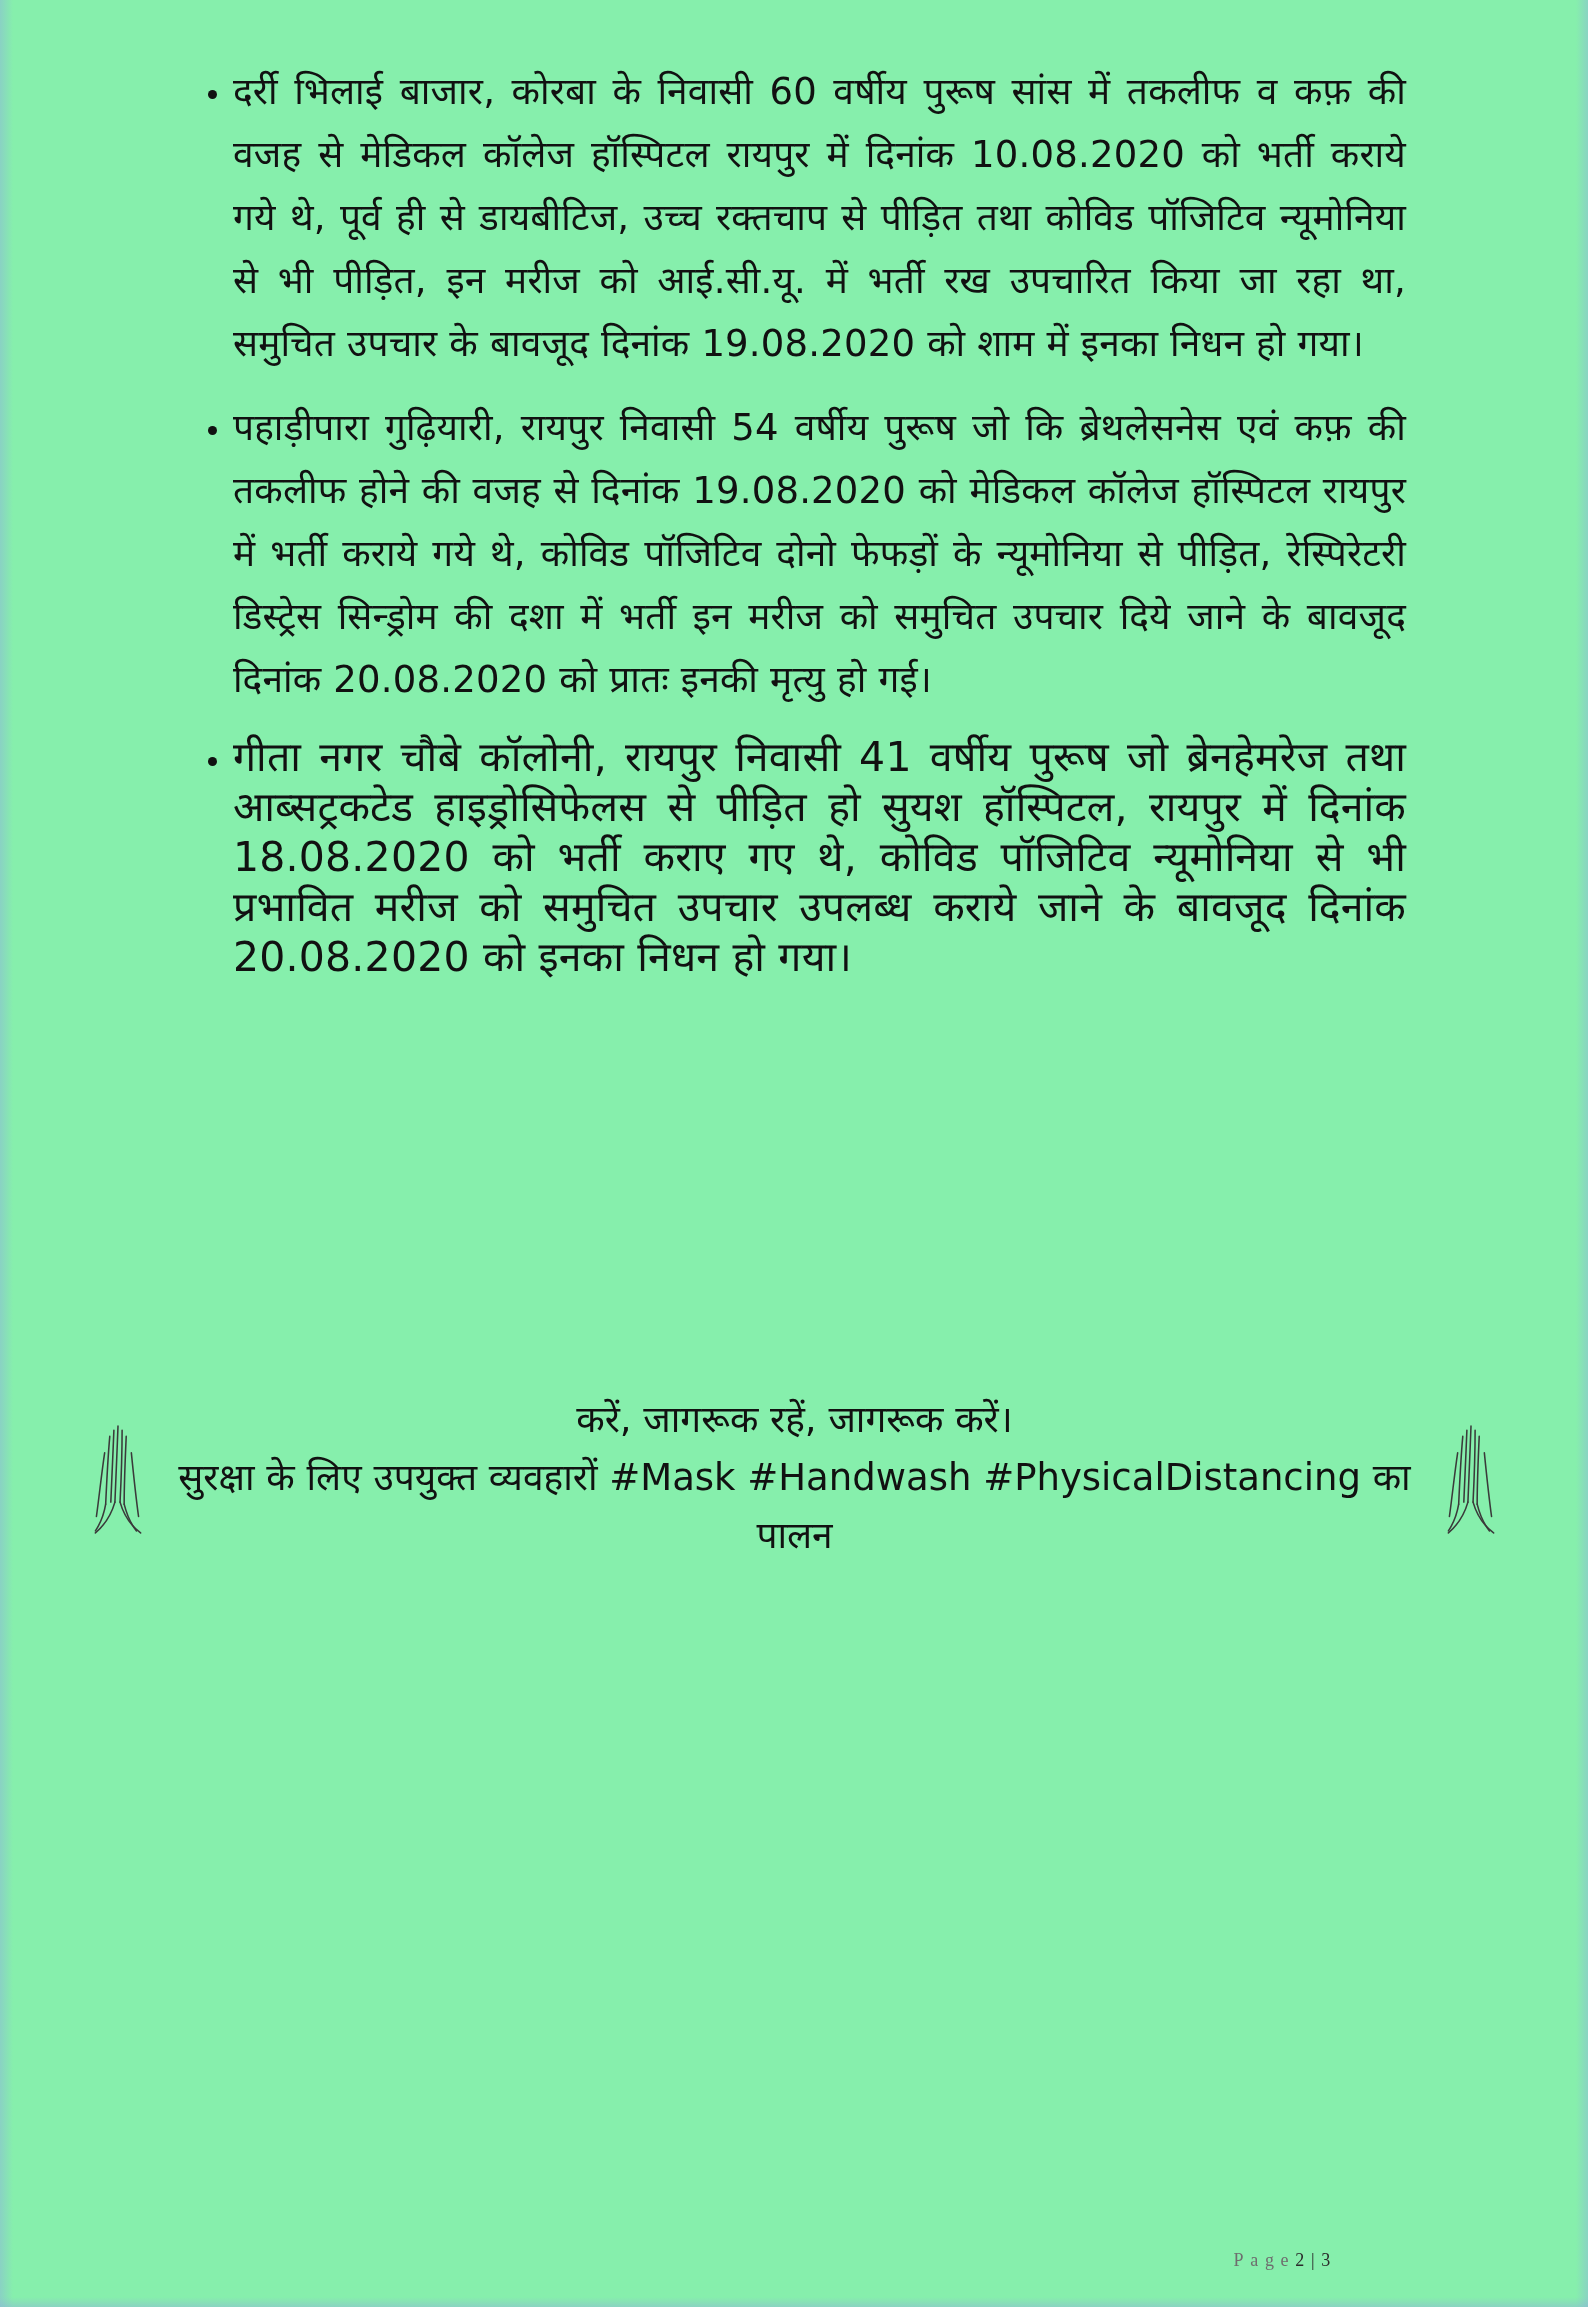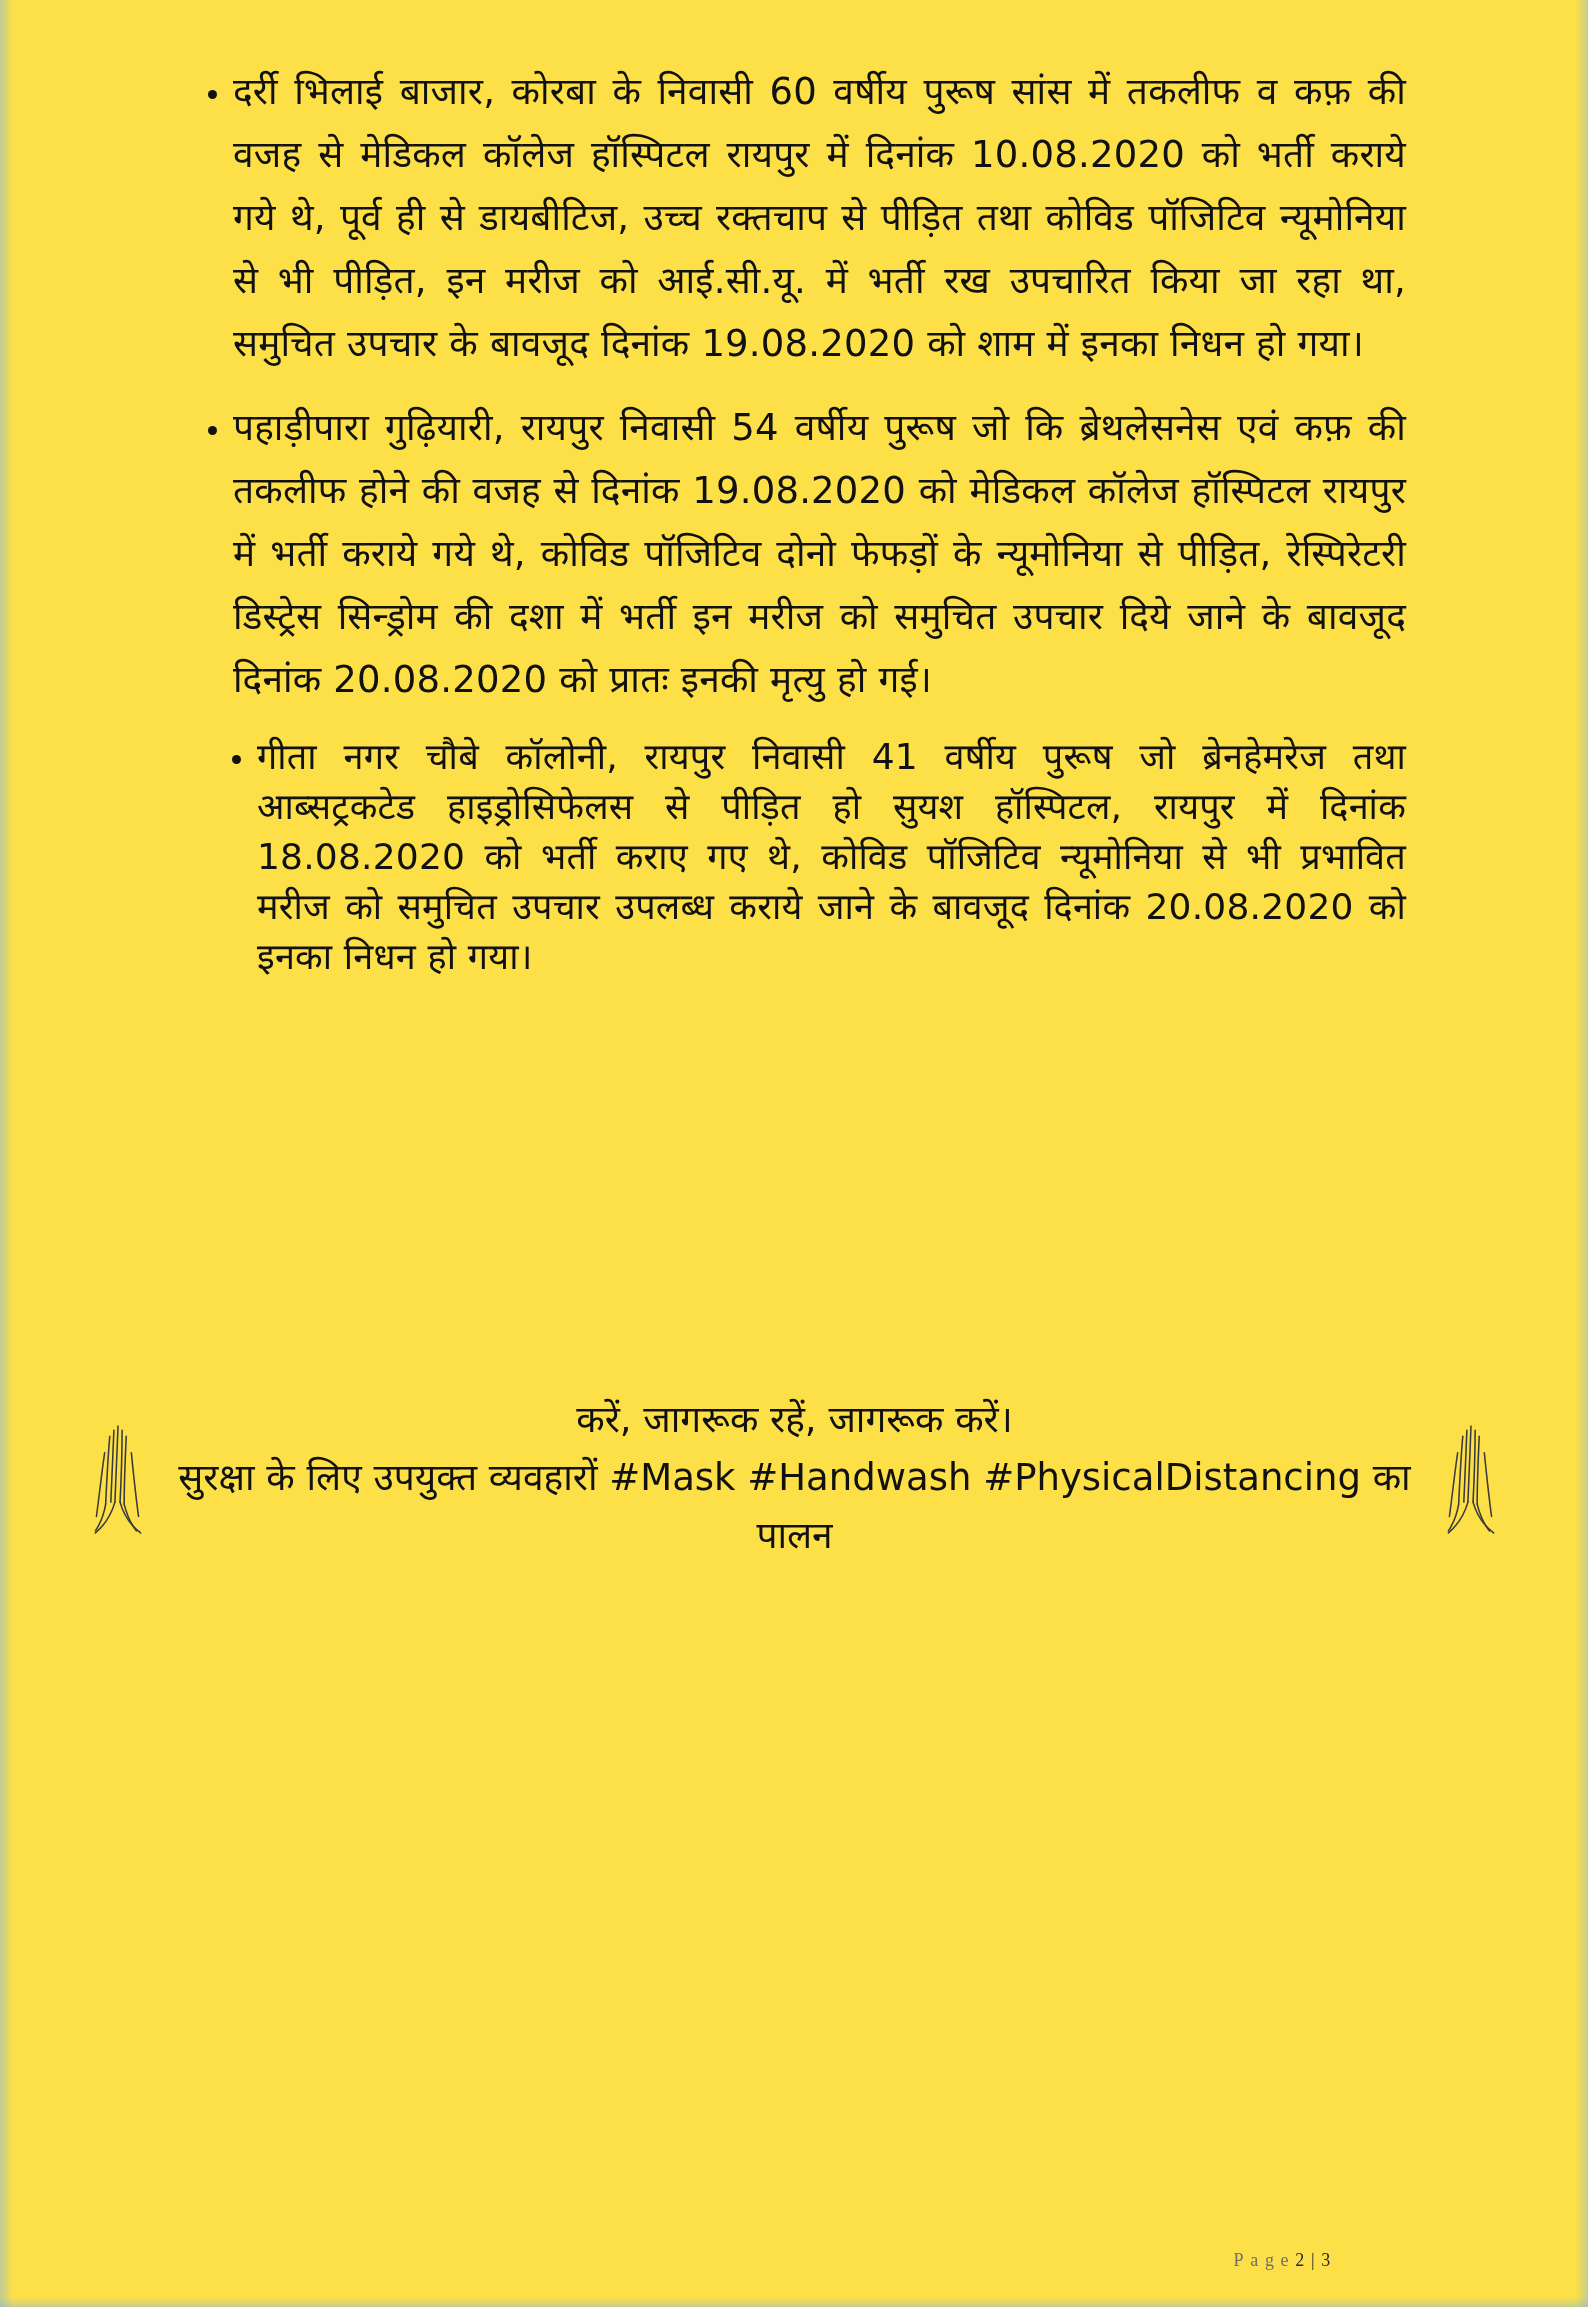--- a/index.html
+++ b/index.html
@@ -5,21 +5,21 @@
   html,body{margin:0;padding:0;}
   body{
     background:#e8eef2;
     font-family:"DejaVu Sans","Liberation Sans",sans-serif;
   }
   .page{
     position:relative;
     width:1589px;
     height:2308px;
     margin:0 auto;
-    background:#fde047;
+    background:#86efac;
     overflow:hidden;
     color:#111111;
   }
   
   .edge{position:absolute;pointer-events:none;}
   .edge-left{left:0;top:0;width:13.4px;height:100%;
     background:linear-gradient(to right, rgba(140,185,215,0.55), rgba(140,185,215,0));}
   .edge-right{right:0;top:0;width:13.4px;height:100%;
     background:linear-gradient(to left, rgba(140,185,215,0.55), rgba(140,185,215,0));}
   .edge-bottom{left:0;bottom:0;width:100%;height:11.5px;
@@ -38,24 +38,23 @@
   }
   ul.bullets li{
     font-size:37px;
     line-height:63px;
     text-align:justify;
     text-justify:inter-word;
     margin-bottom:21px;
     letter-spacing:0.2px;
   }
   ul.bullets li.tight{
-    font-size:36px;
+    font-size:41px;
     line-height:50px;
     margin-bottom:0;
-    margin-left:24px;
   }
   ul.bullets li::marker{
     font-size:29px;
   }
 
   .advisory{
     position:absolute;
     top:1391px;
     left:91px;
     right:91px;

